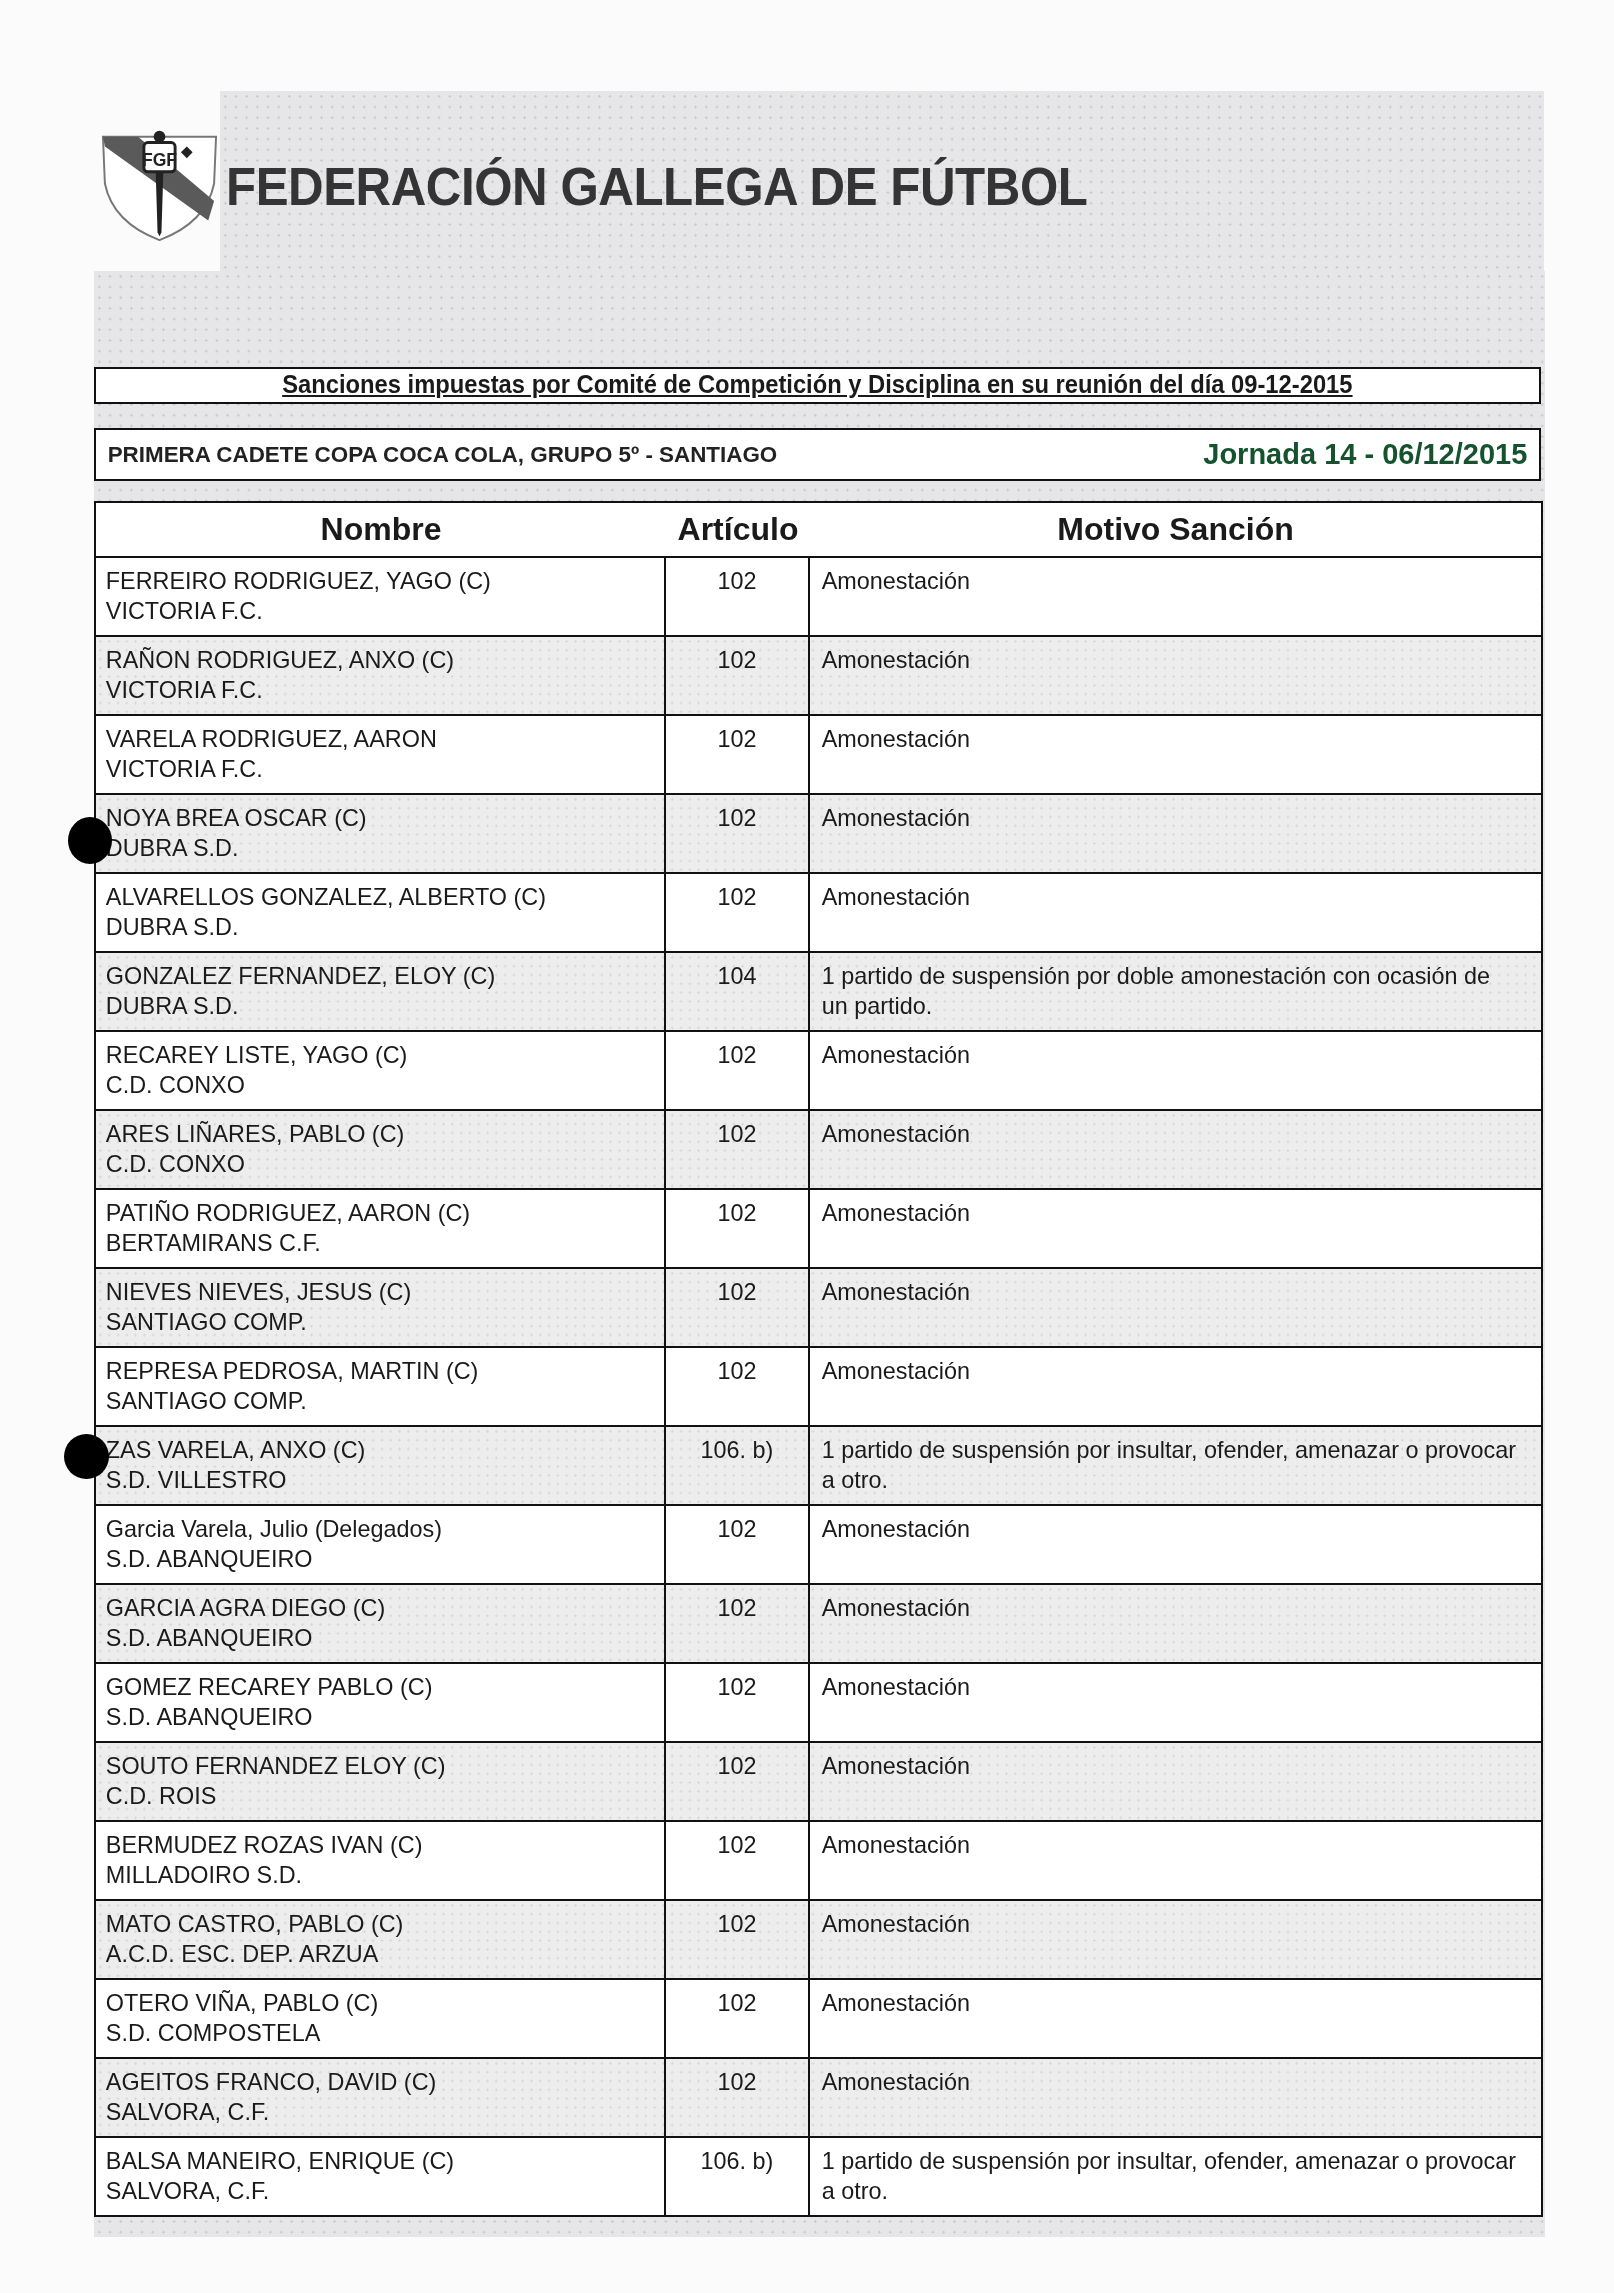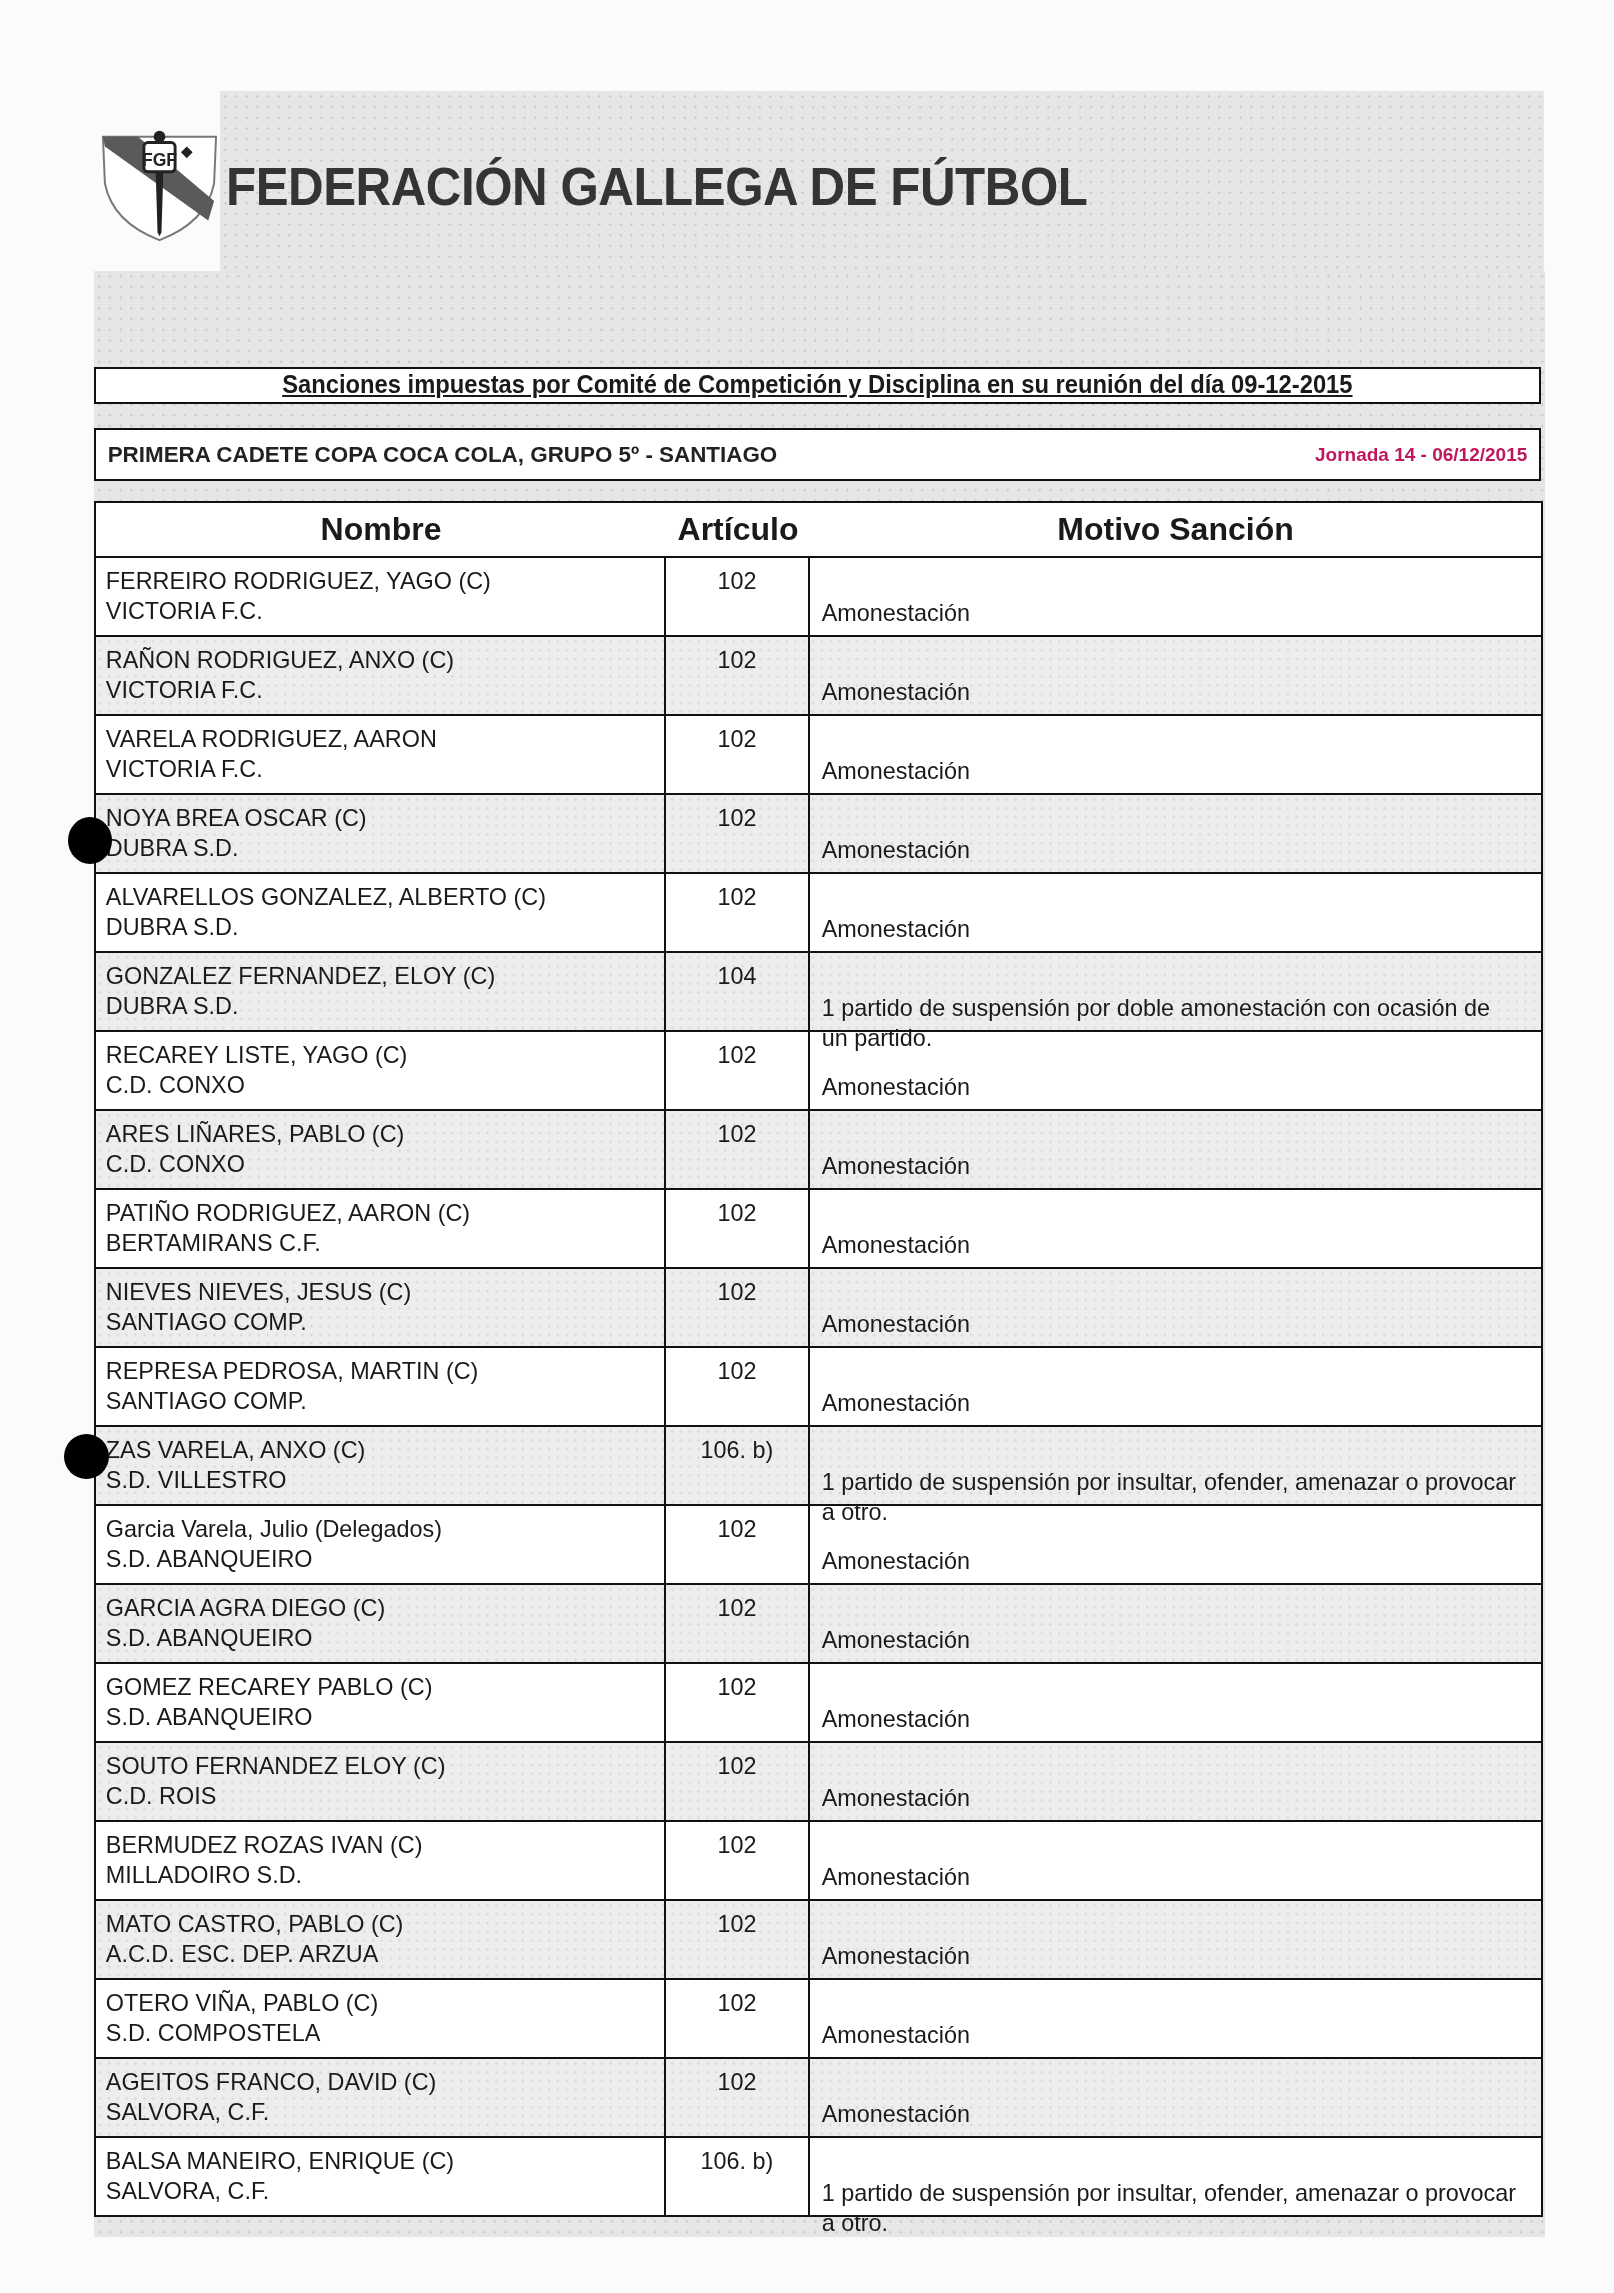--- a/index.html
+++ b/index.html
@@ -32,41 +32,41 @@
     position: absolute; left: 94px; width: 1447px;
     background: #fff; border: 2.9px solid #111; box-sizing: border-box;
   }
   .sub-box { top: 367px; height: 37px; text-align: center; }
   .sub-title {
     font-size: 25px; font-weight: bold; text-decoration: underline;
     line-height: 31px; display: inline-block; transform: scaleX(0.95);
   }
   .comp-box { top: 428px; height: 53px; display: flex; align-items: center; justify-content: space-between; padding: 0 11.7px; }
   .comp-name { font-size: 22.4px; font-weight: bold; color: #222; text-align: center; }
-  .jornada { font-size: 19px; font-weight: bold; color: #be185d; }
+  .jornada { font-size: 29px; font-weight: bold; color: #14532d; }
 
   .table {
     position: absolute; left: 94px; top: 501px; width: 1449px;
     border: 2.9px solid #111; box-sizing: border-box; background: #fff;
   }
   .thead { display: flex; height: 53px; border-bottom: 2.9px solid #111; align-items: center; background: #fff; }
   .th { font-size: 32px; font-weight: bold; text-align: center; }
   .th.c1 { width: 570px; }
   .th.c2 { width: 144px; }
   .th.c3 { flex: 1; }
   .row { display: flex; height: 77px; border-bottom: 2.9px solid #111; justify-content: center; }
   .row:last-child { border-bottom: none; }
   .row.alt { background-color: #ededee;
     background-image: radial-gradient(#d8d8da 1px, transparent 1.2px); background-size: 8.8px 8.8px; }
   .cell { box-sizing: border-box; font-size: 23.4px; line-height: 30px; padding-top: 7.8px; }
   .cell.c1 { width: 570px; padding-left: 9.8px; border-right: 2.9px solid #111; }
   .cell.c2 { width: 144px; text-align: center; border-right: 2.9px solid #111; }
   .cell.c3 { flex: 1; padding-left: 11.7px; padding-right: 19.5px; }
   .cell .line { display: block; white-space: nowrap; }
-  .cell.c3 .line { white-space: normal; margin-top: 32px; }
+  .cell.c3 .line { white-space: normal; }
   .punch { position: absolute; background: #000; border-radius: 50%; }
 </style>
 </head>
 <body>
 
 <div class="bg-top"></div>
 <div class="bg-main"></div>
 
 <svg class="logo" viewBox="0 0 124 120">
   <path d="M4 12 L120 12 L118 60 Q110 100 62 118 Q14 100 6 60 Z" fill="#fff" stroke="#777" stroke-width="2"></path>

